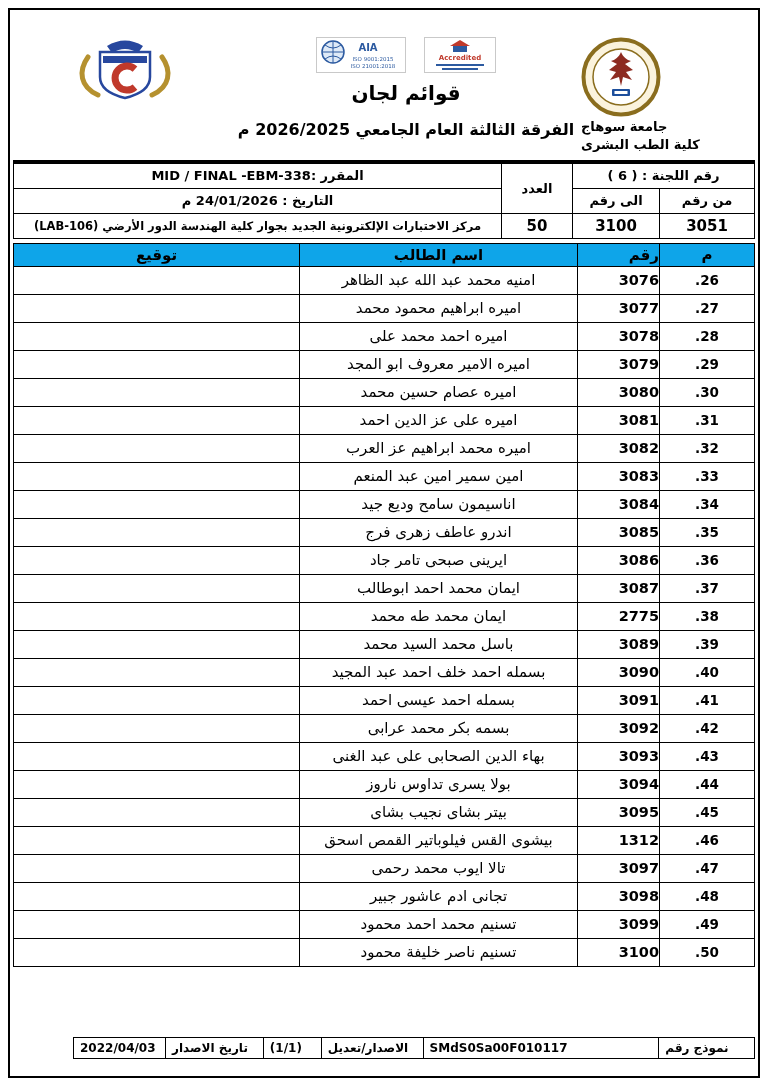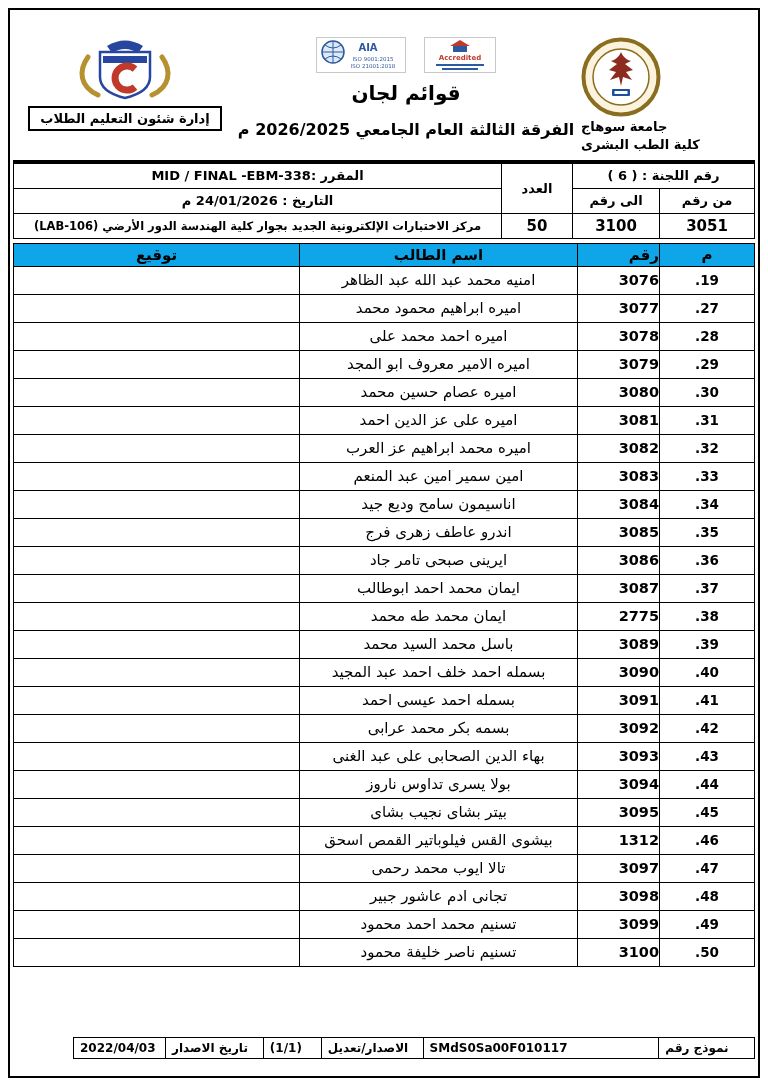--- a/index.html
+++ b/index.html
@@ -84,21 +84,20 @@
 
       <div class="h-left">
         <svg width="150" height="66" viewBox="0 0 150 66" aria-hidden="true">
           <path d="M38 20 C28 34 30 50 48 58" stroke="#b5912f" stroke-width="5" fill="none" stroke-linecap="round"></path>
           <path d="M112 20 C122 34 120 50 102 58" stroke="#b5912f" stroke-width="5" fill="none" stroke-linecap="round"></path>
           <path d="M57 9 q18 -11 36 0 l-5 7 q-13 -8 -26 0 z" fill="#27479e"></path>
           <path d="M50 15 h50 v25 q0 15 -25 21 q-25 -6 -25 -21 z" fill="#ffffff" stroke="#27479e" stroke-width="2.5"></path>
           <path d="M53 19 h44 v7 h-44 z" fill="#27479e"></path>
           <path d="M85 32 A12 12 0 1 0 85 50" stroke="#c0392b" stroke-width="7" fill="none"></path>
         </svg>
-        <div class="dept-box">إدارة شئون التعليم الطلاب</div>
       </div>
 
     </div>
 
     <div class="divider"></div>
 
     <table class="info-table">
       <colgroup>
           <col style="width:95px">
           <col style="width:87px">
@@ -129,21 +128,21 @@
       <thead>
         <tr>
           <th class="c-serial">م</th>
           <th class="c-num">رقم</th>
           <th class="c-name">اسم الطالب</th>
           <th class="c-sign">توقيع</th>
         </tr>
       </thead>
       <tbody>
           <tr>
-            <td class="c-serial">19.</td>
+            <td class="c-serial">26.</td>
             <td class="c-num">3076</td>
             <td class="c-name">امنيه محمد عبد الله عبد الظاهر</td>
             <td class="c-sign"></td>
           </tr>
           <tr>
             <td class="c-serial">27.</td>
             <td class="c-num">3077</td>
             <td class="c-name">اميره ابراهيم محمود محمد</td>
             <td class="c-sign"></td>
           </tr>

